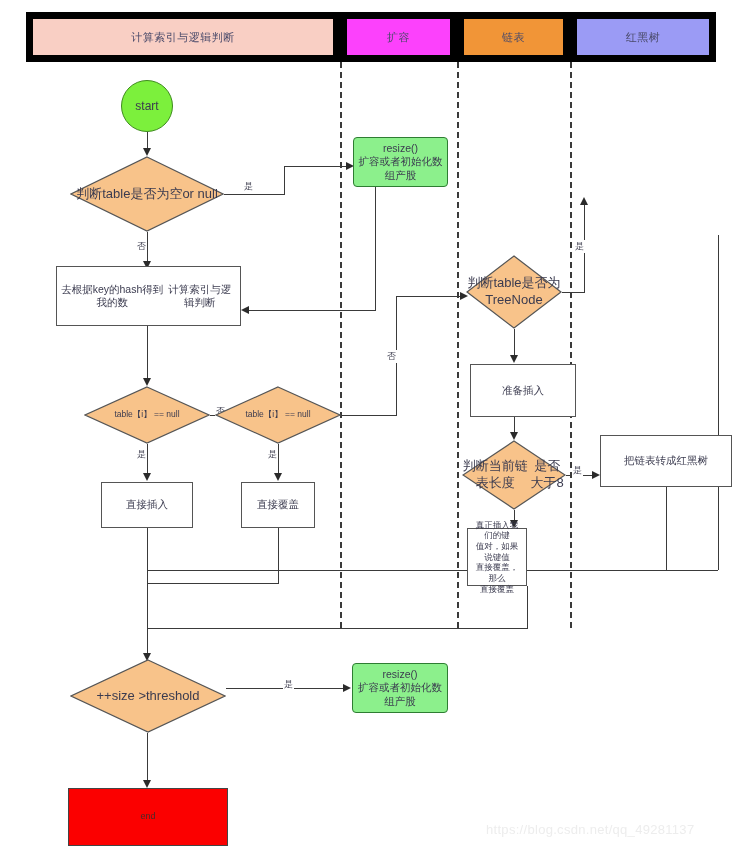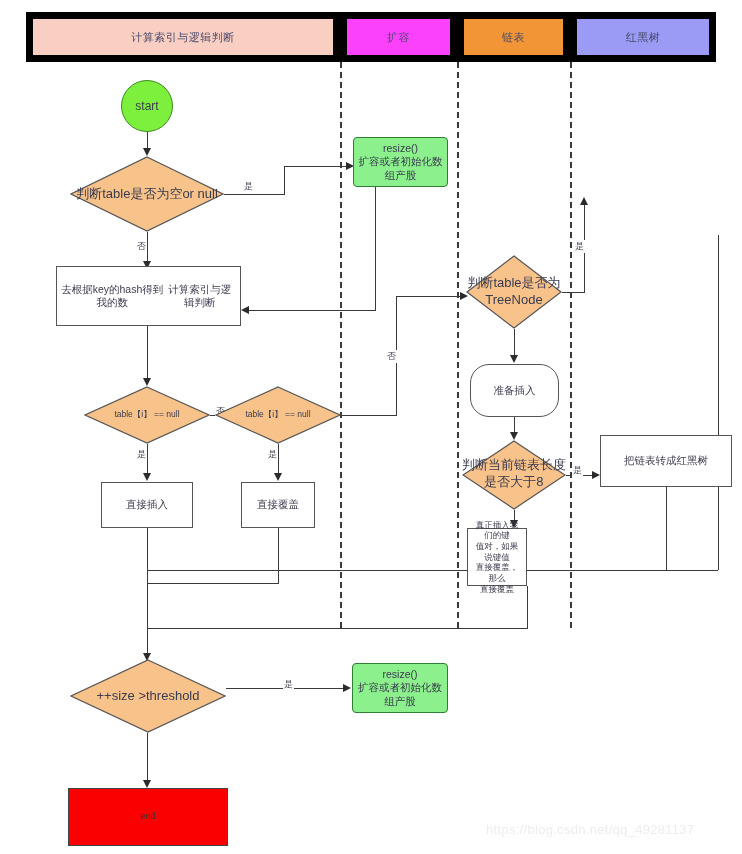--- a/index.html
+++ b/index.html
@@ -251,32 +251,32 @@
   <div class="arrow up" style="left:579.5px; top:197px;"></div>
   <div class="edge-label" style="left:574px; top:240px;">是</div>
 
   <div class="vline" style="left:514px; top:329px; height:28px;"></div>
   <div class="arrow down" style="left:509.5px; top:355px;"></div>
 
 
   <div class="vline" style="left:718px; top:235px; width:0; height:335px;"></div>
   <div class="hline" style="left:148px; top:570px; width:570px;"></div>
 
-  <div class="node node-rect" style="left:470px; top:364px; width:89px; height:53px;border-radius:19px;">
+  <div class="node node-rect" style="left:470px; top:364px; width:106px; height:53px;">
     <span>准备插入</span>
   </div>
 
   <div class="vline" style="left:514px; top:417px; height:17px;"></div>
   <div class="arrow down" style="left:509.5px; top:432px;"></div>
 
   <div class="diamond-wrap" style="left:462px; top:440px; width:104px; height:70px;">
     <svg width="104" height="70" style="position:absolute;left:0;top:0;">
       <polygon points="52,1 103,35 52,69 1,35" fill="#f8c38a" stroke="#555555" stroke-width="1.2"></polygon>
     </svg>
-    <div class="diamond-label" style="flex-direction:column; display:flex;font-family:Liberation Mono, monospace;">
+    <div class="diamond-label" style="flex-direction:row; display:flex;">
       <span>判断当前链表长度</span>
       <span>是否大于8</span>
     </div>
   </div>
 
   <div class="hline" style="left:566px; top:475px; width:28px;"></div>
   <div class="arrow right" style="left:592px; top:470.5px;"></div>
   <div class="edge-label" style="left:572px; top:464px;">是</div>
 
   <div class="vline" style="left:514px; top:510px; height:12px;"></div>

